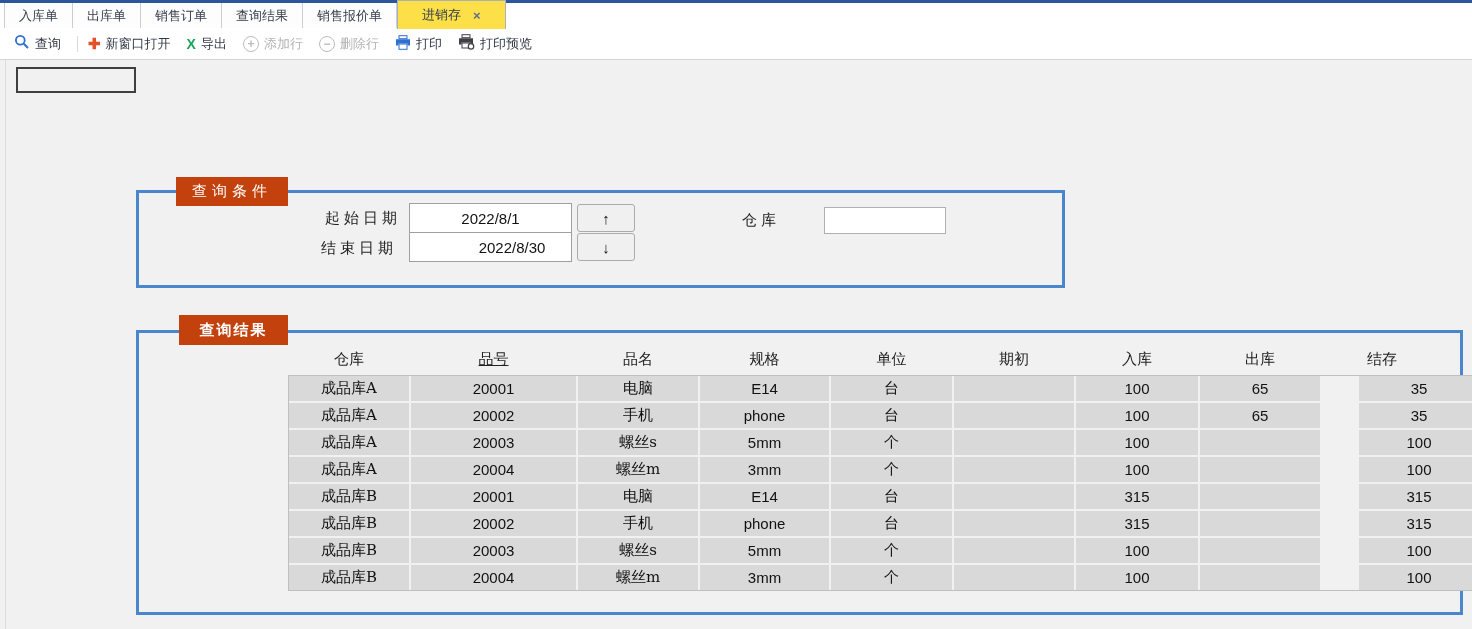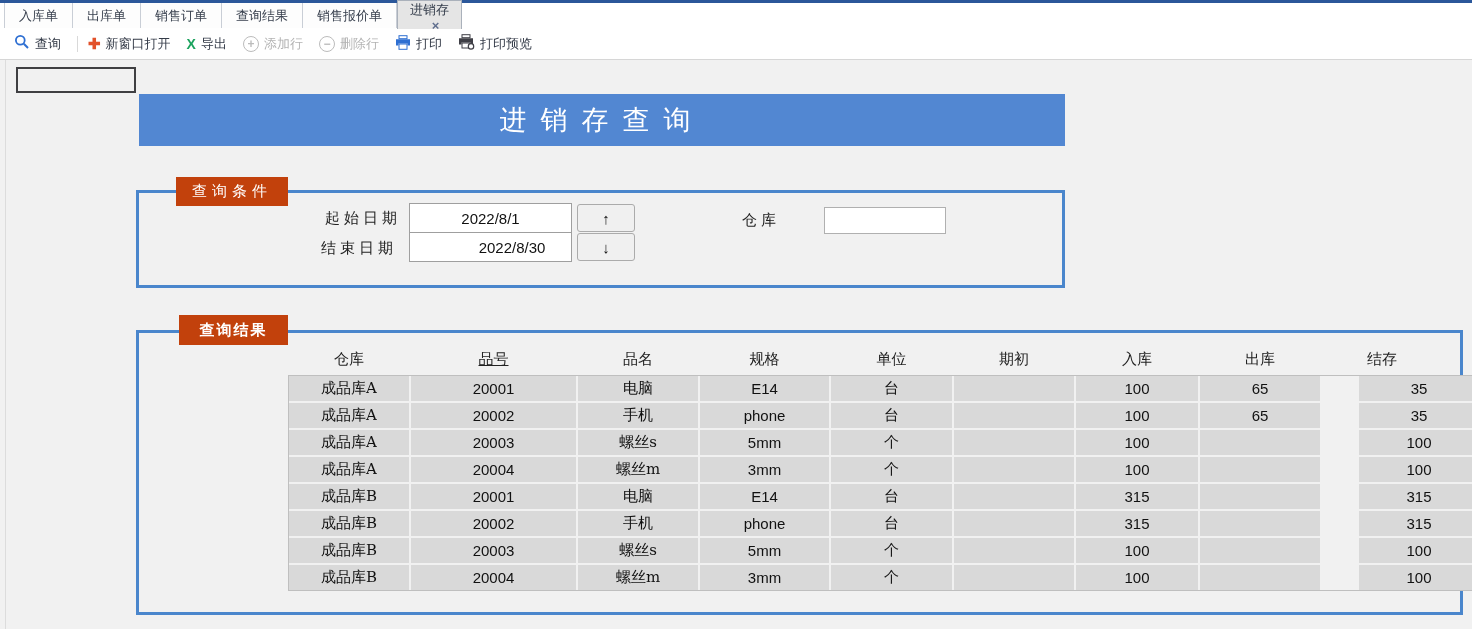--- a/index.html
+++ b/index.html
@@ -7,22 +7,22 @@
        font-family:"Liberation Sans",sans-serif;color:#333;}
   .cjk{font-family:"DejaVu Serif","Liberation Serif",serif;}
 
   
   .topline{position:absolute;left:0;top:0;width:1472px;height:3px;background:#2b579a;}
   .tabbar{position:absolute;left:0;top:0;width:1472px;height:28px;background:#ffffff;}
   .tabs{position:absolute;left:4px;top:3px;display:flex;align-items:stretch;height:25px;}
   .tab{display:flex;align-items:center;padding:0 14px;font-size:13px;color:#38404e;
        border-right:1px solid #c9ced6;background:#fdfdfd;cursor:default;white-space:nowrap;}
   .tab:first-child{border-left:1px solid #c9ced6;}
-  .tab.active{position:relative;margin-top:-3px;height:28px;background:#e5e5e5;
-       border:1px solid #aab1bb;border-bottom:none;z-index:3;padding:0 12px;flex-direction:column;}
+  .tab.active{position:relative;margin-top:-3px;height:28px;background:#fde047;
+       border:1px solid #aab1bb;border-bottom:none;z-index:3;padding:0 24px;}
   .tab-close{margin-left:12px;color:#5f6e8e;font-weight:bold;font-size:13px;line-height:1;}
 
   
   .toolbar{position:absolute;left:0;top:28px;width:1472px;height:32px;background:#ffffff;
        border-bottom:1px solid #d6d6d6;display:flex;align-items:center;padding-left:14px;
        box-sizing:border-box;font-size:13px;color:#343b48;}
   .tbtn{display:flex;align-items:center;gap:5px;margin-right:16px;white-space:nowrap;cursor:default;}
   .tbtn.disabled{color:#b3b3b3;}
   .tsep{width:1px;height:16px;background:#d9d9d9;margin:0 10px 0 0;}
   .glyph-plus{color:#e2512a;font-weight:bold;font-size:15px;line-height:1;}
@@ -149,23 +149,20 @@
       </span>
       <span>打印预览</span>
     </div>
   </div>
 
   <div class="content">
     <div class="leftline"></div>
 
     <div class="cell-selector"></div>
 
-    <div class="banner">
-      <span class="banner-title cjk">进销存查询</span>
-    </div>
 
     <div class="panel cond"></div>
     <div class="sec-label cond cjk">查询条件</div>
 
     <div class="fld-label cjk" style="left:325px;top:143px;">起始日期</div>
     <input class="date-input" style="left: 409px; top: 143px;" value="2022/8/1">
     <div class="spin-btn" style="left:577px;top:144px;">
       <span>↑</span>
     </div>
 

